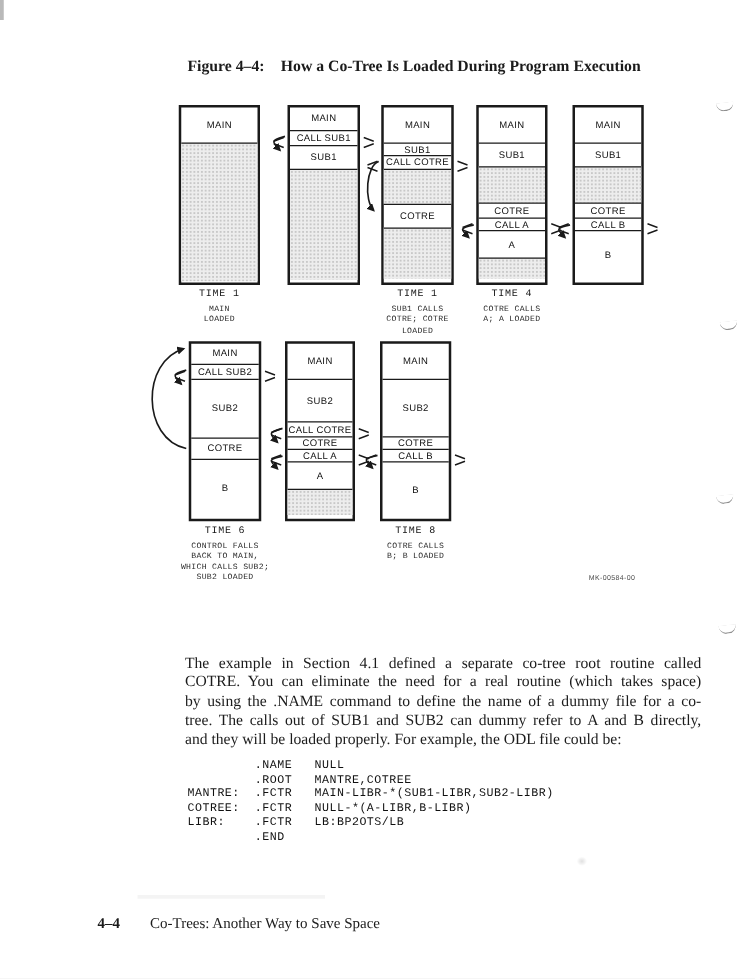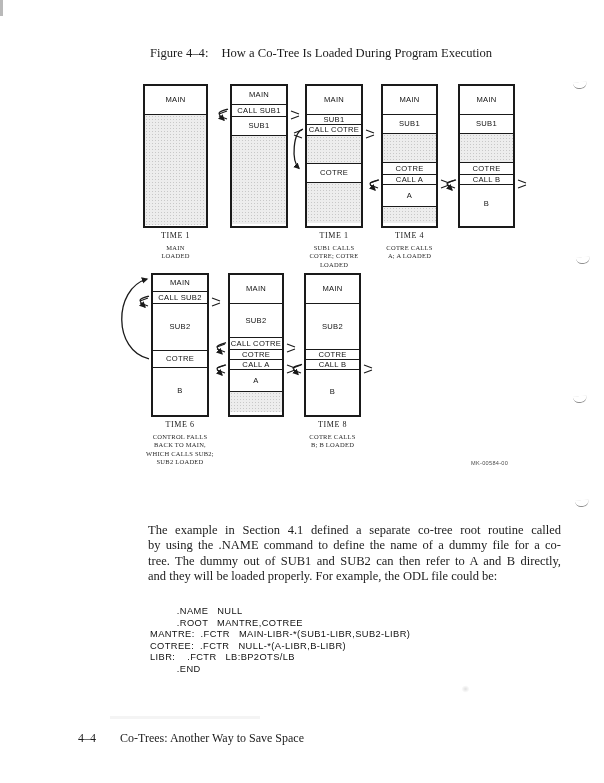--- a/index.html
+++ b/index.html
@@ -8,21 +8,21 @@
 
   
   .artifact-corner{position:absolute;left:0;top:0;width:3px;height:16px;background:#b9b9b9;}
   .margin-mark{position:absolute;width:14px;height:6px;border-bottom:1.6px solid #8f8f8f;
                border-radius:0 0 70% 70%/0 0 160% 160%;transform:rotate(-6deg);}
   .ghost-line{position:absolute;left:110px;top:716px;width:150px;height:3px;background:rgba(0,0,0,0.045);}
   .smudge{position:absolute;left:461px;top:685px;width:9px;height:8px;
           background:radial-gradient(rgba(0,0,0,0.12),transparent 65%);}
 
   
-  .fig-title{position:absolute;left:150px;top:46px;font-weight:normal;font-size:12.6px;white-space:nowrap;}
+  .fig-title{position:absolute;left:150px;top:46px;font-weight:bold;font-size:12.6px;white-space:nowrap;}
   .fig-title .main{margin-left:13px;}
 
   
   .tl-row{position:absolute;left:0;width:604px;height:0;}
   #row1{top:84px;} #row2{top:273px;}
   .timeline{position:absolute;top:0;}
   #row1 .timeline:nth-child(1){left:143px;width:65px;}
   #row1 .timeline:nth-child(2){left:230px;width:58px;}
   #row1 .timeline:nth-child(3){left:305px;width:58px;}
   #row1 .timeline:nth-child(4){left:381px;width:57px;}
@@ -37,40 +37,40 @@
   .seg.bt{border-top:1.6px solid #1a1a1a;}
   .seg.shaded{background-color:#ededed;
       background-image:radial-gradient(#c8c8c8 0.6px,transparent 0.75px);background-size:3px 3px;}
   .seg-label{font-family:"Liberation Sans",sans-serif;font-size:7.6px;letter-spacing:.3px;
              color:#111;white-space:nowrap;line-height:1;}
   .emark{position:absolute;top:50%;margin-top:-5px;width:10px;height:10px;}
   .emark.l{left:-14px;} .emark.r{right:-14px;}
   .arrows{position:absolute;left:-38px;top:0;width:38px;height:144px;overflow:visible;}
 
   .tl-foot{position:absolute;top:147px;left:50%;transform:translateX(-50%);width:112px;
-           text-align:center;font-family:Liberation Serif, serif;}
+           text-align:center;font-family:Liberation Mono, monospace;}
   .tl-name{font-size:8px;letter-spacing:.6px;color:#151515;margin-bottom:4px;}
   .tl-cap{font-size:6.5px;line-height:1.3;letter-spacing:.25px;color:#2a2a2a;}
 
   .mk-ref{position:absolute;left:471px;top:460px;font-family:"Liberation Sans",sans-serif;
           font-size:5.6px;letter-spacing:.3px;color:#4d4d4d;}
 
   
   .sec-heading{position:absolute;left:78px;top:494px;font-family:"Liberation Sans",sans-serif;
                font-weight:bold;font-size:13.8px;letter-spacing:.1px;white-space:nowrap;}
   .body-par{position:absolute;left:148px;top:523px;width:413px;font-size:12.5px;line-height:15.3px;}
   .body-par .pline{text-align:justify;text-align-last:justify;}
   .body-par .pline:last-child{text-align-last:left;}
 
-  .code-block{position:absolute;left:150px;top:606px;margin:0;font-family:Liberation Sans, sans-serif;
+  .code-block{position:absolute;left:150px;top:606px;margin:0;font-family:Liberation Mono, monospace;
               font-size:9.3px;line-height:11.6px;letter-spacing:.4px;color:#101010;}
 
   
   .footer{position:absolute;left:78px;top:731px;font-size:12px;white-space:nowrap;}
-  .footer .pageno{font-weight:normal;margin-right:24px;text-align:right;}
+  .footer .pageno{font-weight:bold;margin-right:24px;text-align:right;}
 </style>
 </head>
 <body>
 
 <div id="page">
 
   <div class="artifact-corner"></div>
 
   <div class="fig-title">
     <span class="label">Figure 4–4:</span><span class="main">How a Co-Tree Is Loaded During Program Execution</span>
@@ -375,22 +375,23 @@
           </div>
         </div>
       </div>
     </div>
 
   <div class="mk-ref">MK-00584-00</div>
 
 
   <div class="body-par">
       <div class="pline">The example in Section 4.1 defined a separate co-tree root routine called</div>
+      <div class="pline">COTRE. You can eliminate the need for a real routine (which takes space)</div>
       <div class="pline">by using the .NAME command to define the name of a dummy file for a co-</div>
-      <div class="pline">tree. The dummy out of SUB1 and SUB2 can then refer to A and B directly,</div>
+      <div class="pline">tree. The calls out of SUB1 and SUB2 can dummy refer to A and B directly,</div>
       <div class="pline">and they will be loaded properly. For example, the ODL file could be:</div>
     </div>
 
   <pre class="code-block">         .NAME   NULL
          .ROOT   MANTRE,COTREE
 MANTRE:  .FCTR   MAIN-LIBR-*(SUB1-LIBR,SUB2-LIBR)
 COTREE:  .FCTR   NULL-*(A-LIBR,B-LIBR)
 LIBR:    .FCTR   LB:BP2OTS/LB
          .END</pre>
 

